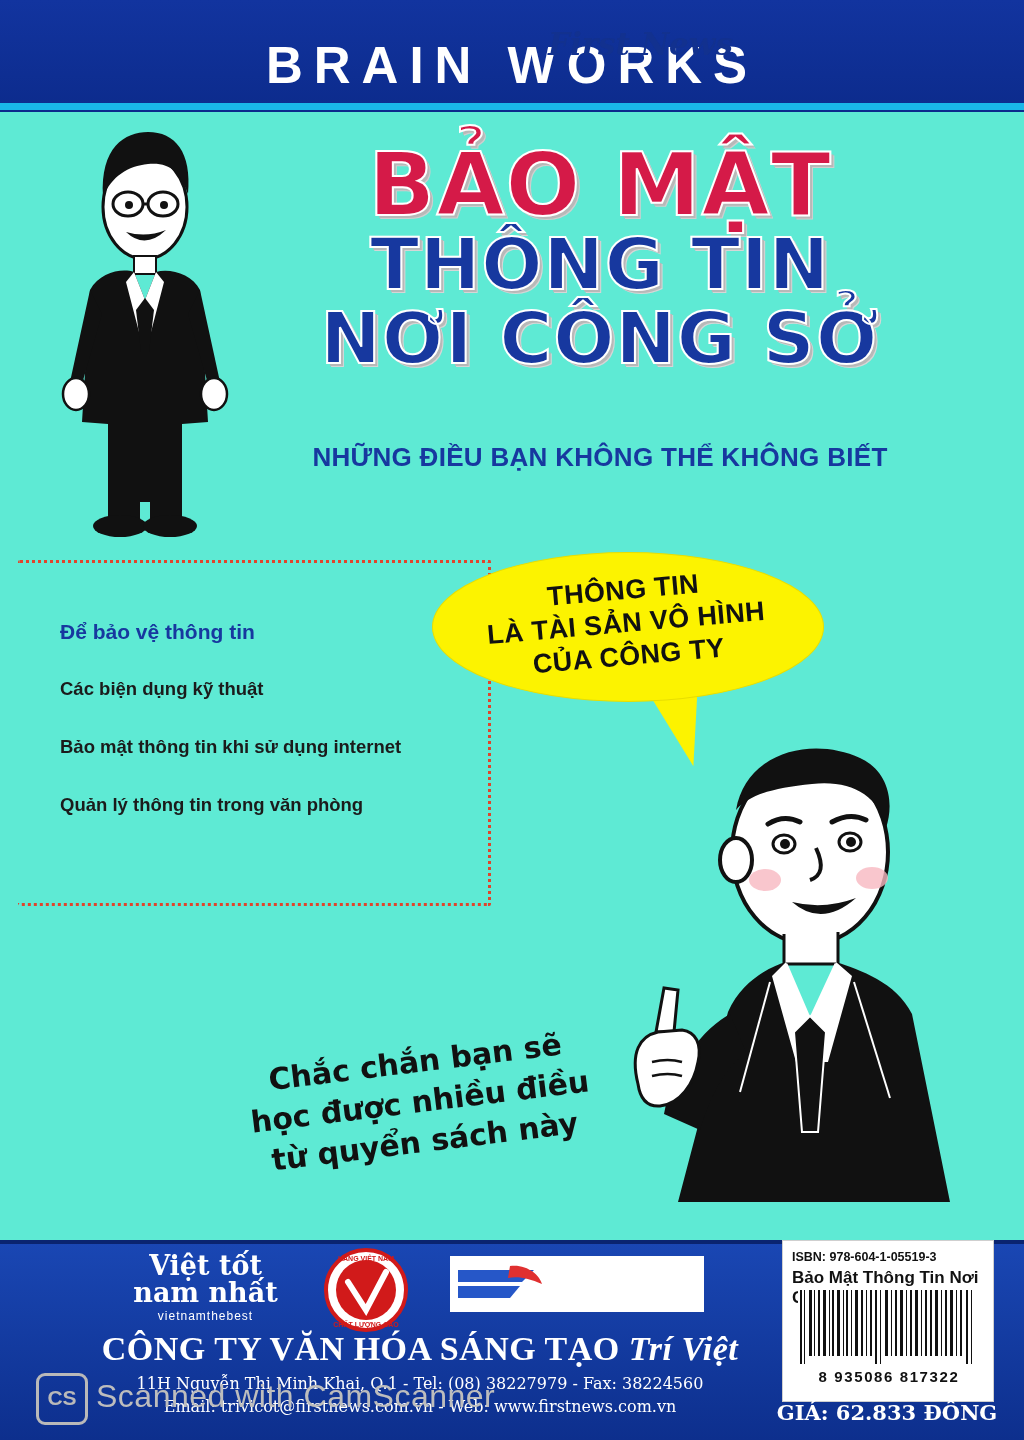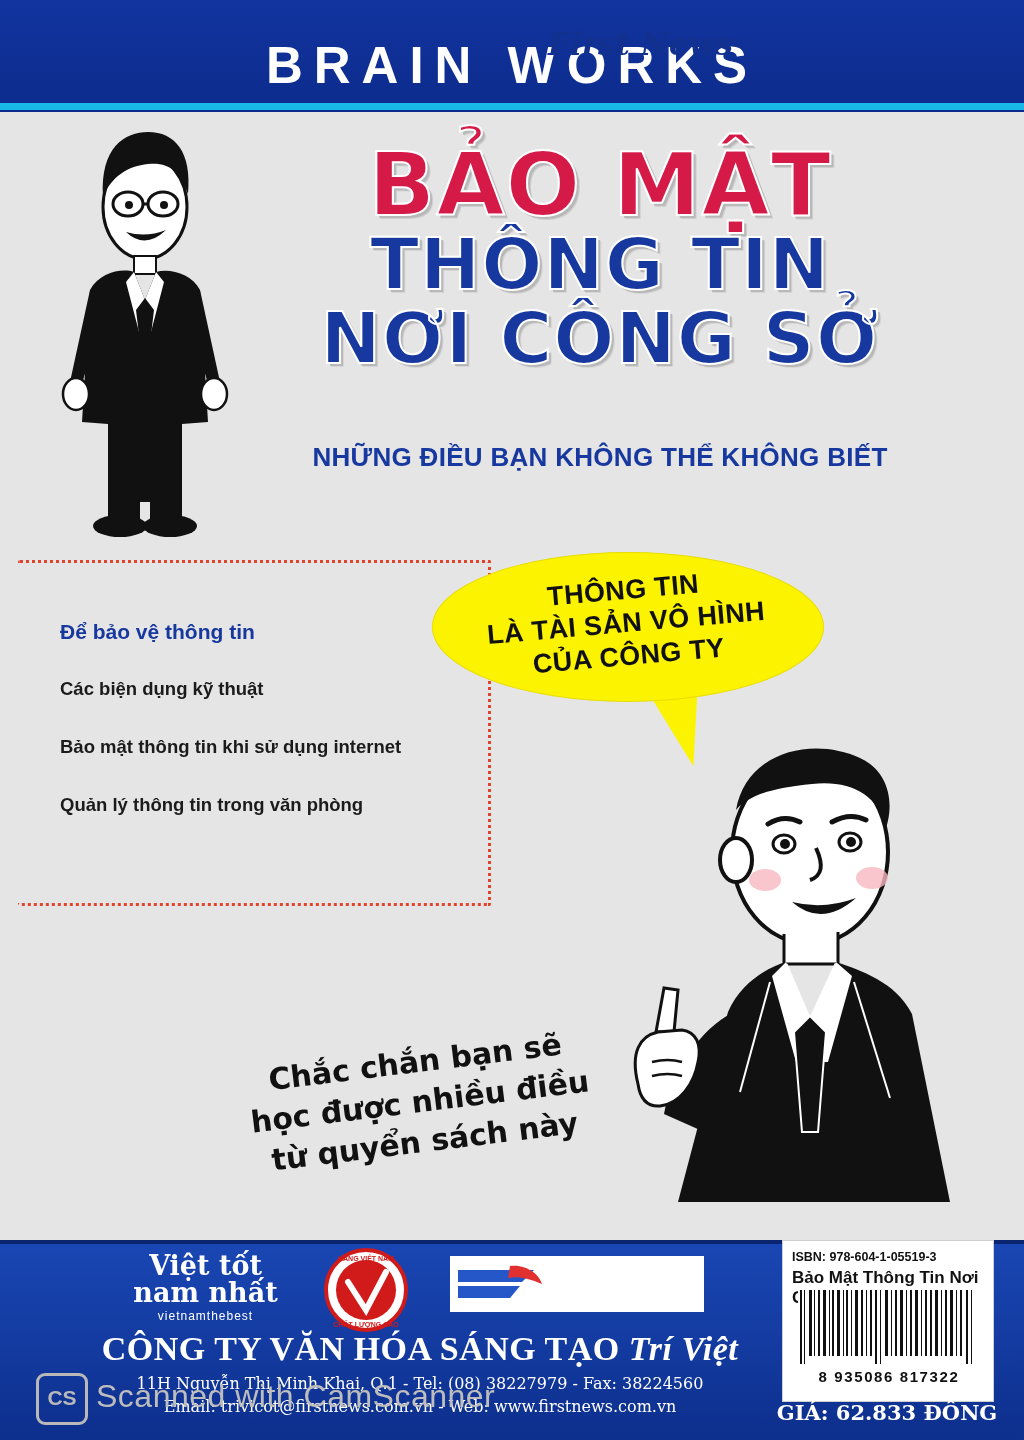--- a/index.html
+++ b/index.html
@@ -51,21 +51,21 @@
     height: 7px;
     background: #19b7e8;
   }
 
   
   .content {
     position: absolute;
     left: 0; top: 112px;
     width: 1024px;
     height: 1128px;
-    background: #e5e5e5;
+    background: #5eead4;
   }
 
   
   .title-block {
     position: absolute;
     left: 250px;
     top: 30px;
     width: 700px;
     text-align: center;
   }

